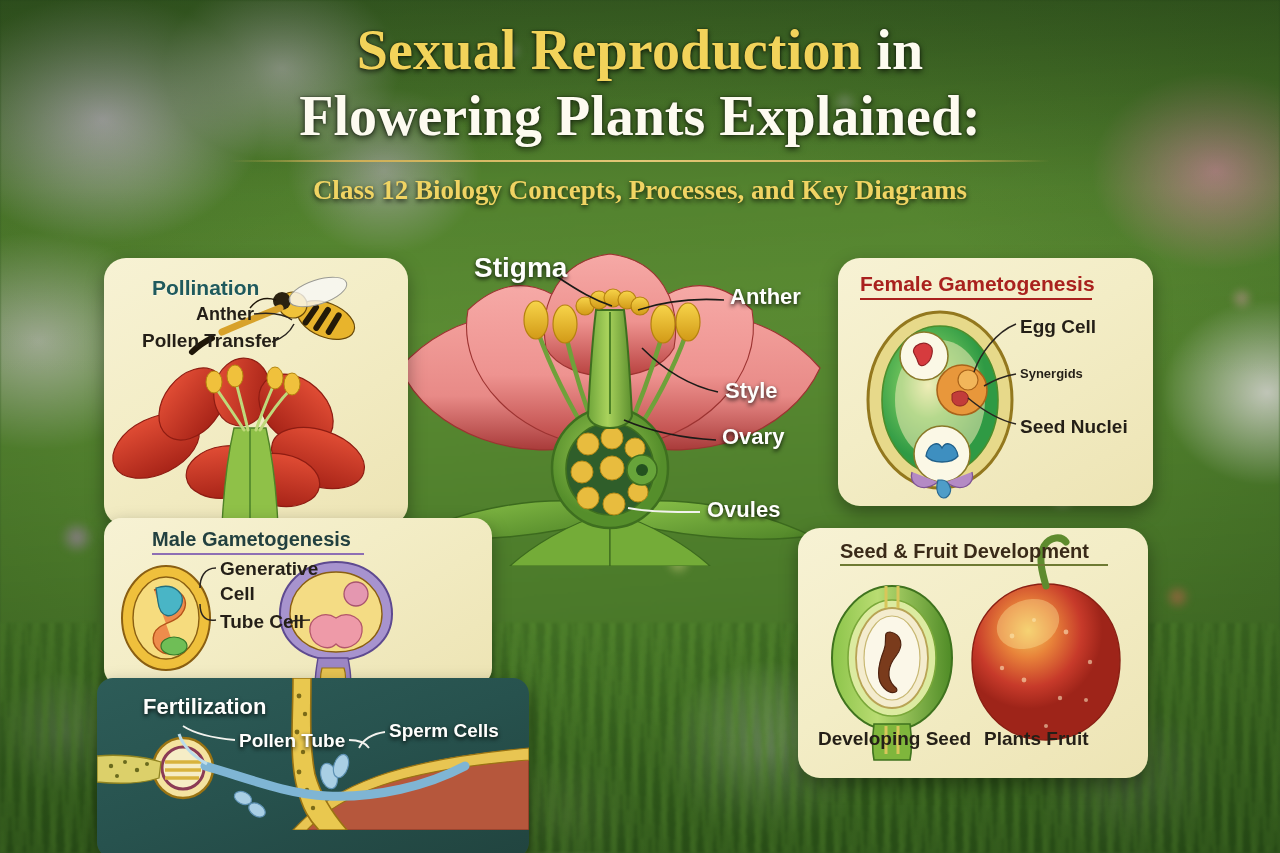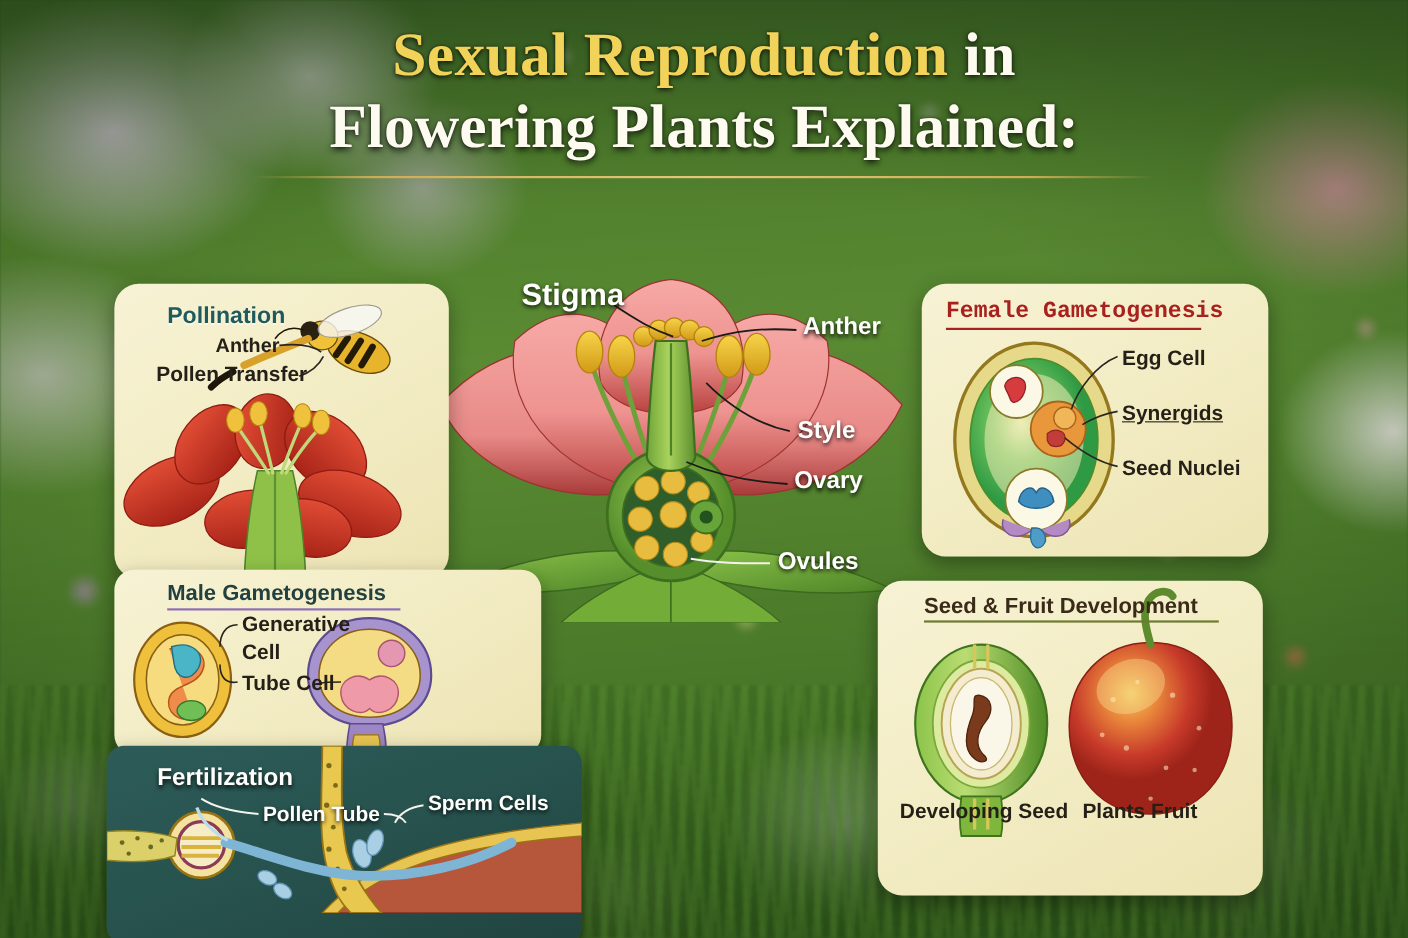--- a/index.html
+++ b/index.html
@@ -101,28 +101,28 @@
 
   
   #card-fert { left:97px; top:678px; width:432px; height:180px; border-radius:16px;
                background:linear-gradient(160deg,#2D5C58 0%,#27524E 50%,#21443F 100%); }
   #fert-title { left:46px; top:16px; font-size:22px; }
   #fert-tube { left:142px; top:52px; font-size:19px; }
   #fert-sperm { left:292px; top:42px; font-size:19px; }
 
   
   #card-female { left:838px; top:258px; width:315px; height:248px; }
-  #fem-title { left:22px; top:14px; font-size:21px; color:#A9211E;font-family:Liberation Mono, monospace; }
+  #fem-title { left:22px; top:14px; font-size:21px; color:#A9211E; }
   #fem-ul { left:22px; top:40px; width:232px; background:#A9211E; }
   #fem-egg { left:182px; top:58px; font-size:19px; }
-  #fem-syn { left:182px; top:108px; font-size:19px;text-decoration:underline; }
+  #fem-syn { left:182px; top:108px; font-size:13px; }
   #fem-pol { left:182px; top:158px; font-size:19px; }
 
   
-  #card-seed { left:798px; top:528px; width:350px; height:286px; }
+  #card-seed { left:798px; top:528px; width:350px; height:250px; }
   #seed-title { left:42px; top:12px; font-size:20px; color:#3A2A18; }
   #seed-ul { left:42px; top:36px; width:268px; background:#6E7A33; }
   #seed-l1 { left:20px; top:200px; font-size:19px; }
   #seed-l2 { left:186px; top:200px; font-size:19px; }
 
   
   #center-labels { position:absolute; inset:0; z-index:22; pointer-events:none; }
   #cl-stigma { left:474px; top:252px; font-size:28px; }
   #cl-anther { left:730px; top:284px; font-size:22px; }
   #cl-style  { left:725px; top:378px; font-size:22px; }
@@ -141,20 +141,21 @@
   <div class="grass"></div>
   <div class="vignette"></div>
 </div>
 
 <div id="titleblock">
   <div class="t-line" id="t1">
     <span class="gold">Sexual Reproduction</span><span class="white"> in</span>
   </div>
   <div class="t-line white" id="t2">Flowering Plants Explained:</div>
   <div id="tdiv"></div>
+  <div id="tsub">Class 12 Biology Concepts, Processes, and Key Diagrams</div>
 </div>
 
 <div id="flower">
   <svg viewBox="0 0 500 330" width="500" height="330">
     <defs>
       <linearGradient id="pet" x1="0" y1="0" x2="0" y2="1">
         <stop offset="0%" stop-color="#F6A9A6"></stop>
           <stop offset="55%" stop-color="#EE9390"></stop>
           <stop offset="100%" stop-color="#B8413F"></stop>
       </linearGradient>

